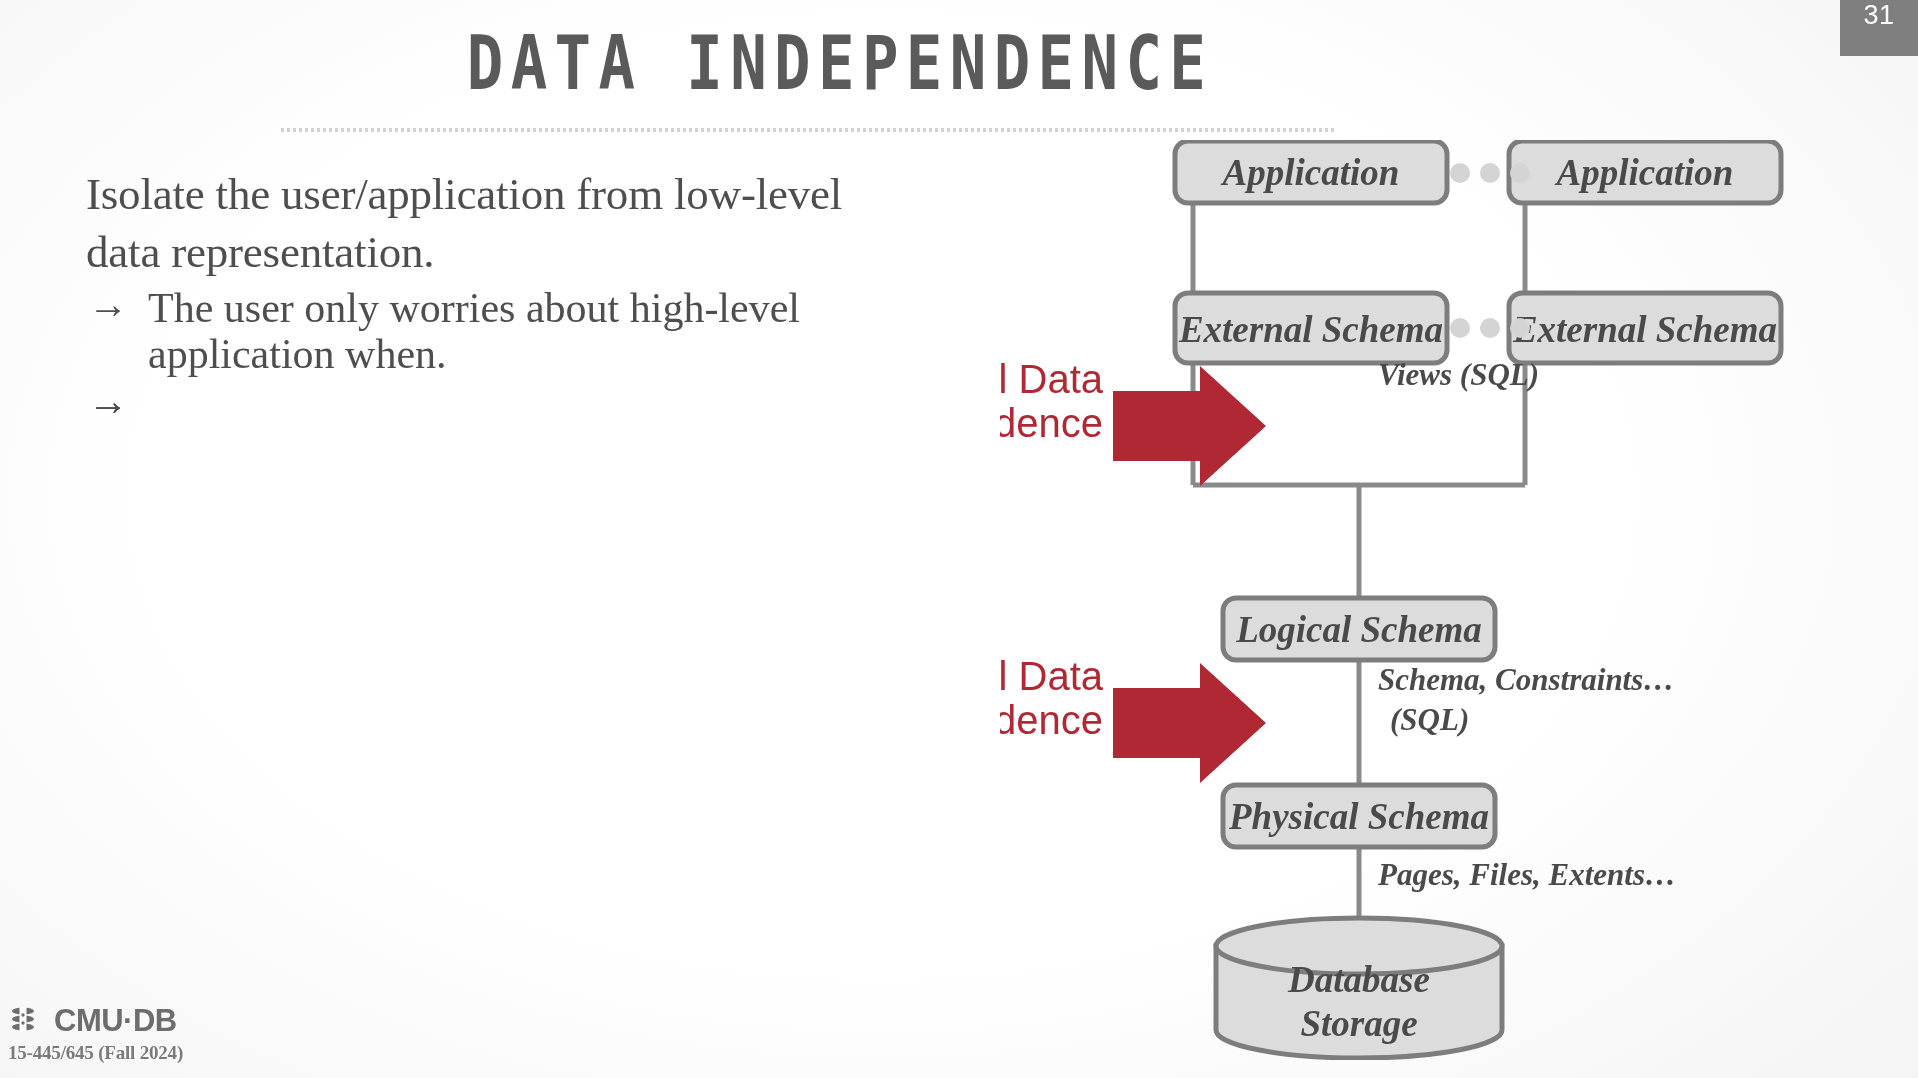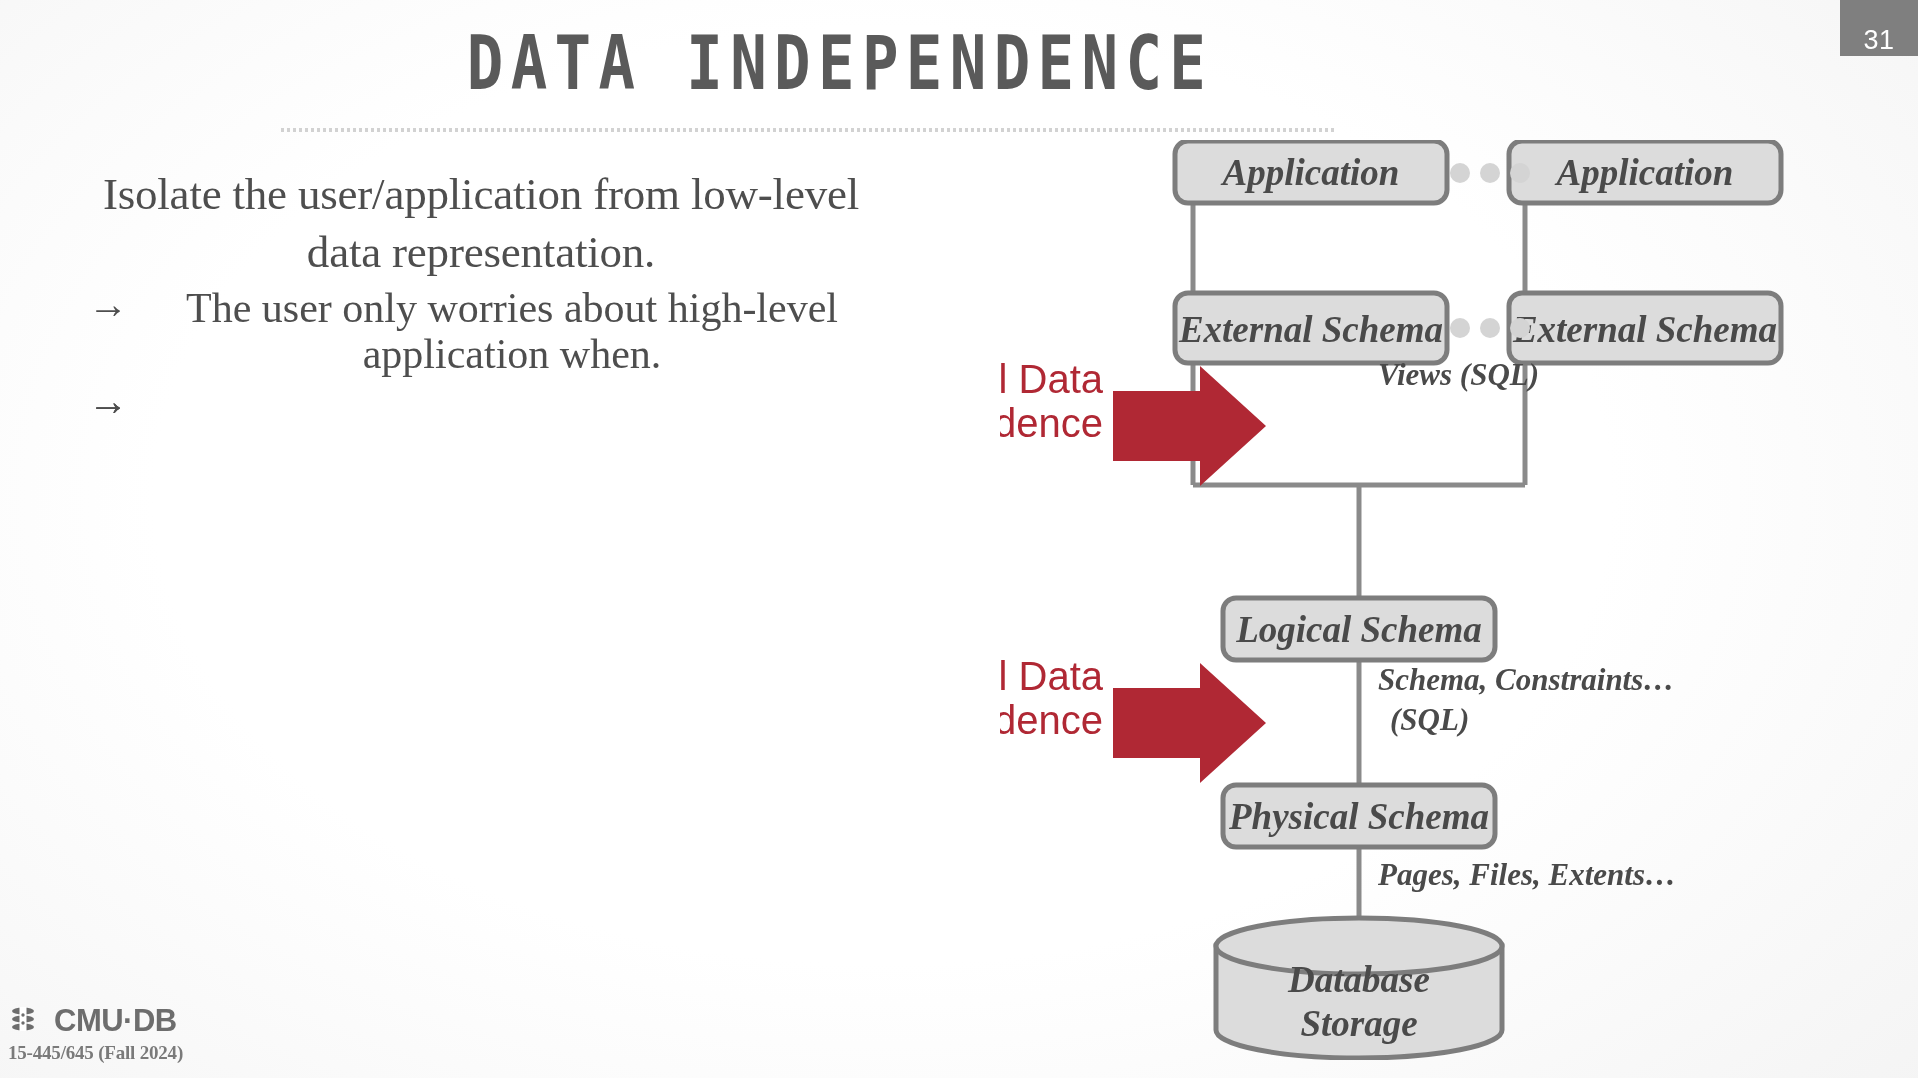--- a/index.html
+++ b/index.html
@@ -24,21 +24,21 @@
     right: 0;
     top: 0;
     width: 78px;
     height: 56px;
     background: #7f7f7f;
     color: #ffffff;
     font-family: "Liberation Sans", sans-serif;
     font-size: 27px;
     letter-spacing: 0.5px;
     display: flex;
-    align-items: flex-end;
+    align-items: flex-start;
     justify-content: center;
   }
 
   
   #title {
     position: absolute;
     left: 0;
     top: 20px;
     width: 1680px;
     text-align: center;
@@ -63,21 +63,20 @@
       rgba(0,0,0,0) 3px, rgba(0,0,0,0) 6px);
   }
 
   
   #body-col {
     position: absolute;
     left: 86px;
     top: 166px;
     width: 790px;
     color: #4e4e4e;
-    text-align: center;
   }
   .lead {
     font-size: 45px;
     line-height: 1.28;
     letter-spacing: -0.2px;
   }
   ul.bullets {
     list-style: none;
     margin: 4px 0 0 0;
     padding: 0;

